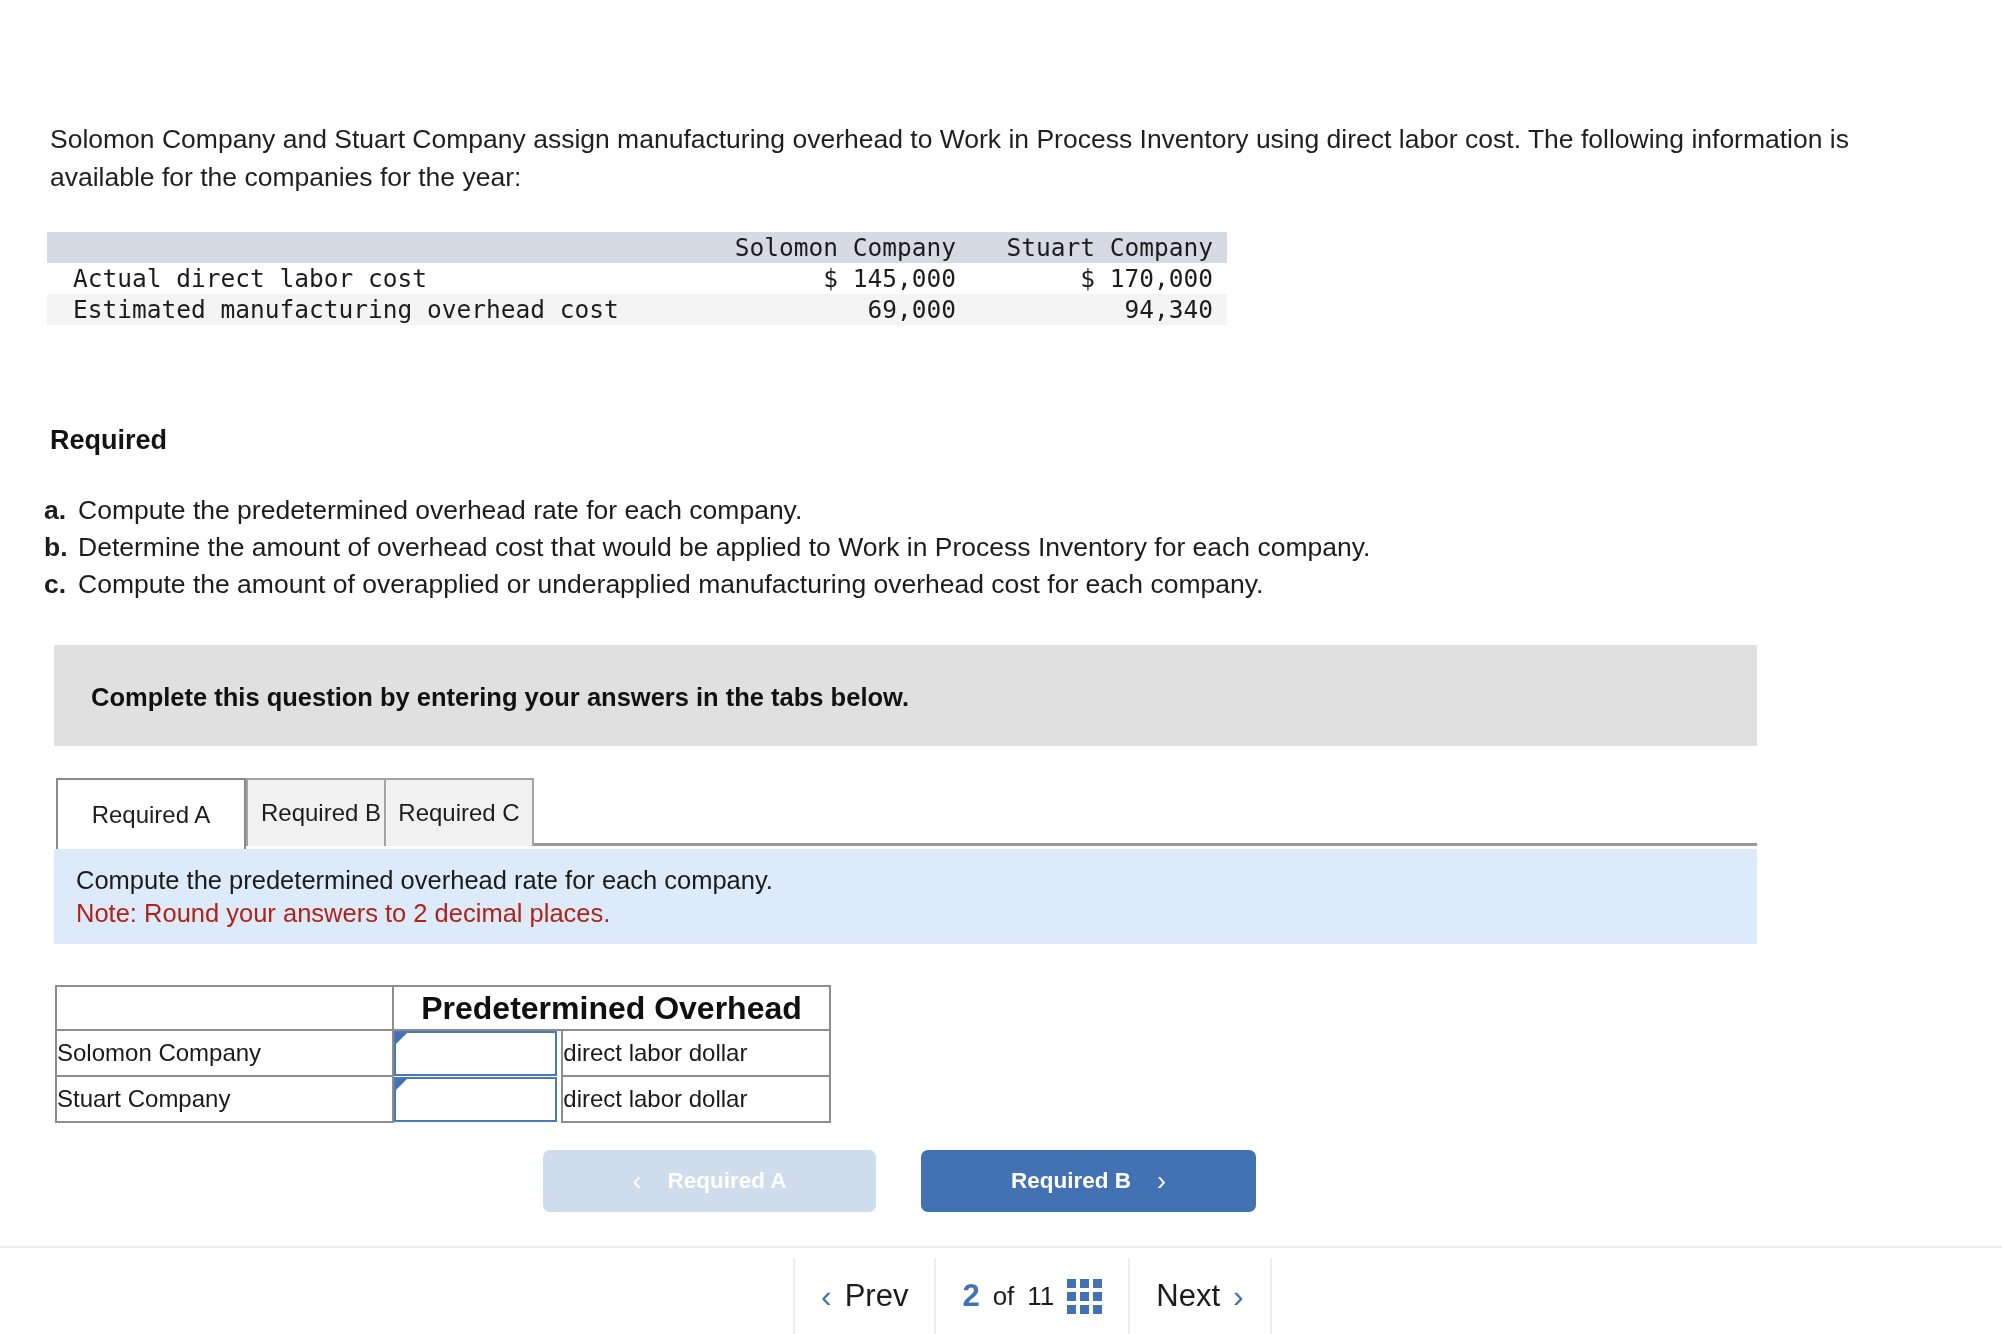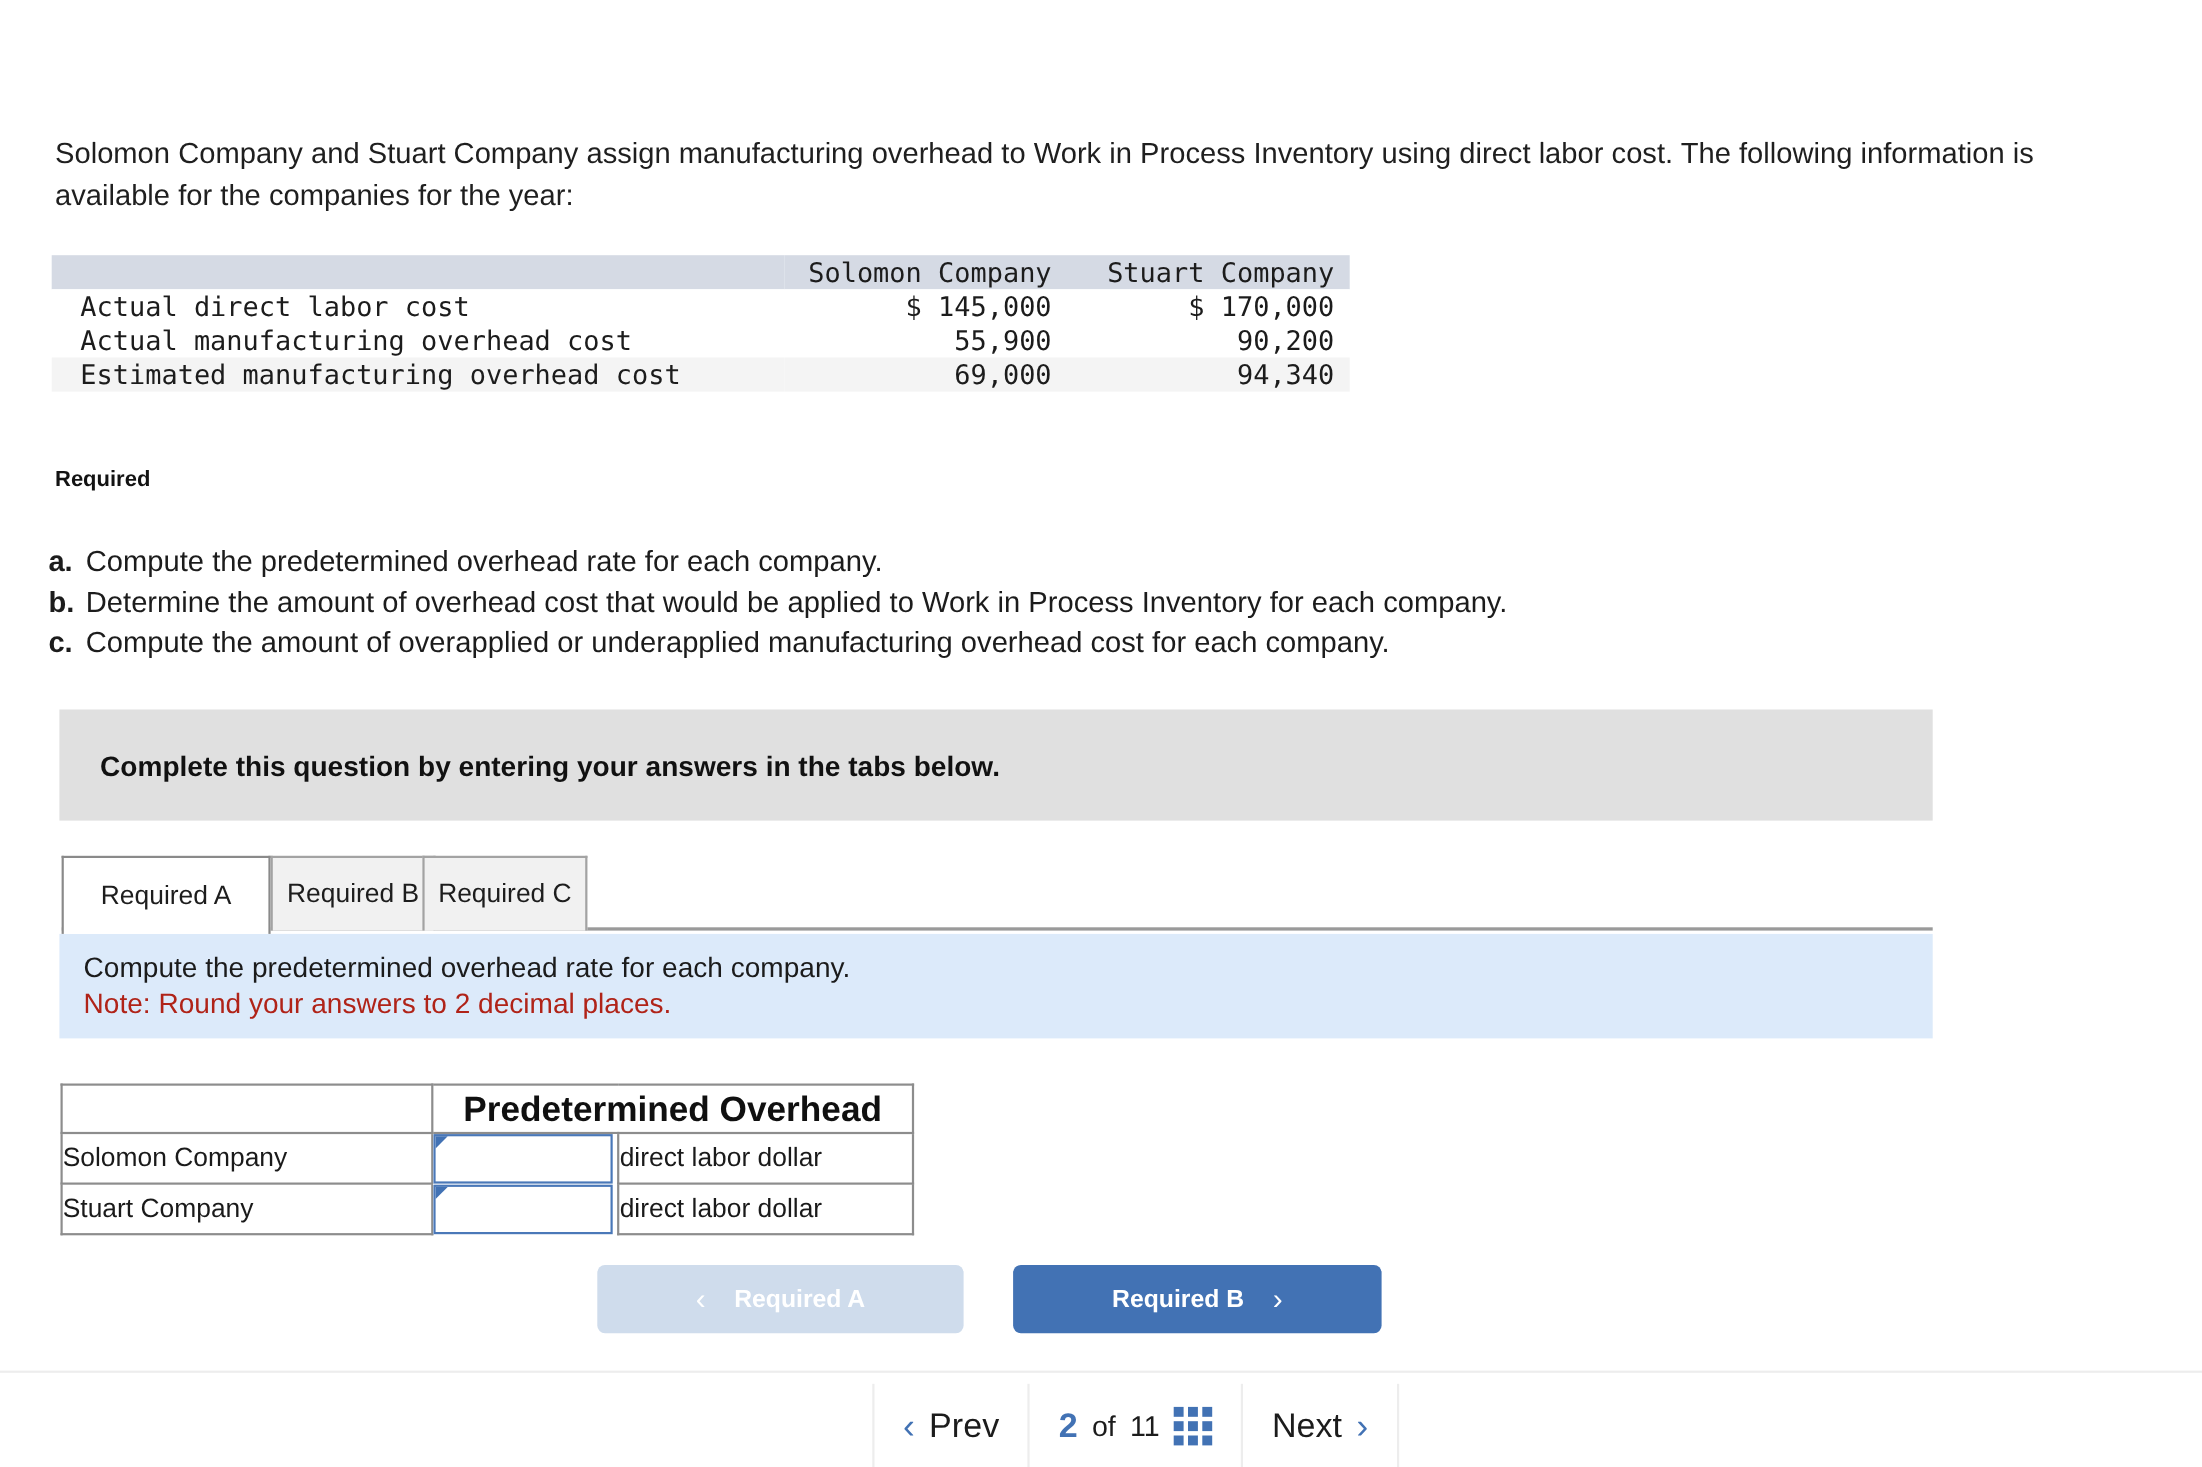--- a/index.html
+++ b/index.html
@@ -49,21 +49,21 @@
   .fact-table tbody tr.even { background: #f4f4f4; }
   .ft-label { text-align: left;  padding-left: 26px !important; min-width: 640px; }
   .ft-num   { text-align: right; padding-right: 14px !important; min-width: 243px; }
   .fact-table thead th.ft-num { text-align: right; }
 
   
   .required-title {
     position: absolute;
     left: 50px;
     top: 425px;
-    font-size: 20px;
+    font-size: 27px;
     font-weight: bold;
     color: #131313;
   }
   .req-list {
     position: absolute;
     left: 44px;
     top: 492px;
     width: 1850px;
     font-size: 26.5px;
     line-height: 37px;
@@ -271,25 +271,20 @@
       <th class="ft-label"></th>
       <th class="ft-num">Solomon Company</th>
       <th class="ft-num">Stuart Company</th>
     </tr>
   </thead>
   <tbody>
     <tr class="odd">
       <td class="ft-label">Actual direct labor cost</td>
       <td class="ft-num">$ 145,000</td>
       <td class="ft-num">$ 170,000</td>
-    </tr>
-    <tr class="odd">
-      <td class="ft-label">Actual manufacturing overhead cost</td>
-      <td class="ft-num">55,900</td>
-      <td class="ft-num">90,200</td>
     </tr>
     <tr class="even">
       <td class="ft-label">Estimated manufacturing overhead cost</td>
       <td class="ft-num">69,000</td>
       <td class="ft-num">94,340</td>
     </tr>
   </tbody>
 </table>
 
 <div class="required-title">Required</div>

